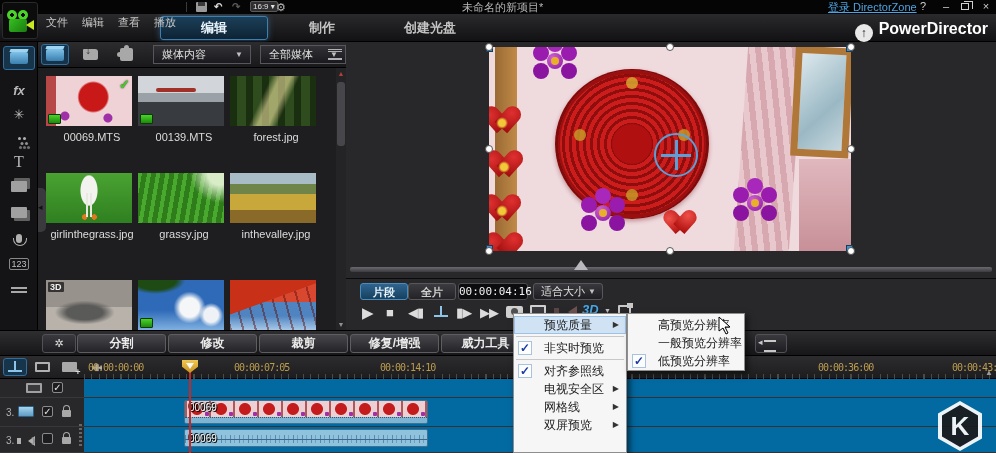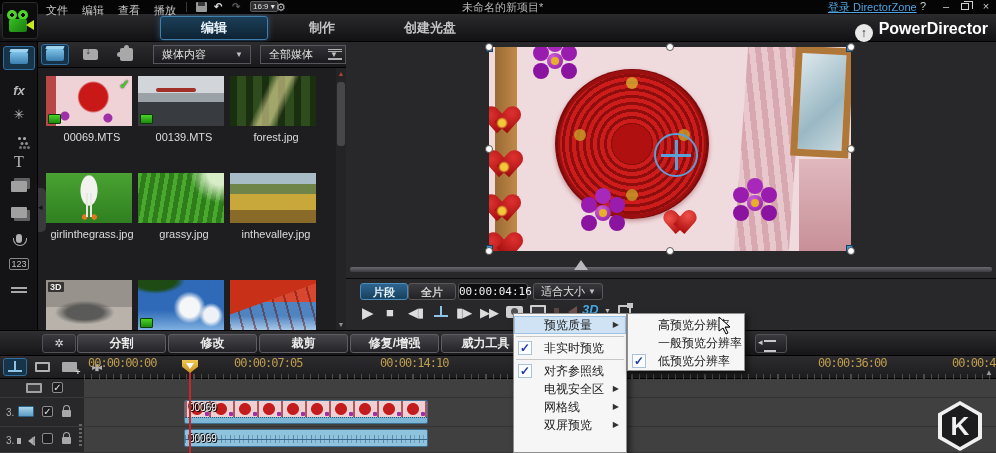--- a/index.html
+++ b/index.html
@@ -2,21 +2,21 @@
 <html><head>
 <meta charset="utf-8">
 <style>
   * { margin:0; padding:0; box-sizing:border-box; }
   html,body { background:#000; }
   body { font-family:"Liberation Sans", sans-serif; }
   #app { position:relative; width:996px; height:453px; background:#101012; overflow:hidden; color:#ccc; }
 
   
   .titlebar { position:absolute; left:0; top:0; width:996px; height:14px; background:#050505; z-index:5; }
-  .menu-item { position:absolute; top:0; height:14px; line-height:13px; font-size:11px; color:#c8c8c8; padding:4px 6px; cursor:default; }
+  .menu-item { position:absolute; top:0; height:14px; line-height:13px; font-size:11px; color:#c8c8c8; padding:16px 6px; cursor:default; }
   .qsep { position:absolute; top:2px; width:1px; height:10px; background:#3a3a3a; }
   .qicon { position:absolute; top:1px; color:#b0b0b0; font-size:10px; }
   .floppy { position:absolute; top:2px; width:11px; height:10px; background:#9a9a9a; border-radius:1px; }
   .floppy:before { content:""; position:absolute; left:2px; top:0; width:7px; height:4px; background:#3a3a3a; }
   .undo-g { color:#d8d8d8; font-weight:bold; }
   .redo-g { color:#5a5a5a; font-weight:bold; }
   .ratio-box { position:absolute; top:1px; height:11px; background:#2e2e30; border:1px solid #5a5a5a; border-radius:2px; font-size:8px; color:#e0e0e0; line-height:9px; padding:0 2px; }
   .gear { color:#b8b8b8; font-size:11px; }
   .proj-title { position:absolute; left:462px; top:0; font-size:11px; color:#b8b8b8; line-height:14px; }
   .login-link { position:absolute; left:828px; top:0; font-size:11px; color:#4ea3e0; text-decoration:underline; line-height:14px; }
@@ -156,26 +156,26 @@
   .tl-btn.sel { background:#16344a; border:1px solid #2f6e9e; }
   .tlb-ruler { width:14px; height:9px; border-bottom:2px solid #8ec4e8; position:relative; }
   .tlb-ruler:before { content:""; position:absolute; left:6px; top:-2px; width:2px; height:9px; background:#8ec4e8; }
   .tlb-mon { width:15px; height:10px; border:2px solid #b0b0b0; border-radius:1px; }
   .tlb-film { width:15px; height:10px; background:#a8a8a8; border-radius:1px; position:relative; }
   .tlb-film:after { content:"+"; position:absolute; right:-4px; bottom:-5px; color:#d8d8d8; font-size:9px; font-weight:bold; }
   .tlb-snap { color:#b0b0b0; font-size:9px; letter-spacing:-2px; }
   .ruler { position:absolute; left:84px; top:0; width:912px; height:23px;
            background:repeating-linear-gradient(90deg, #4e4a42 0 1px, rgba(0,0,0,0) 1px 7.3px);
            background-size:912px 5px; background-position:0 bottom; background-repeat:no-repeat; }
-  .stamp { position:absolute; top:0; font-size:12px; color:#bd9c4e; font-family:"DejaVu Sans Mono", monospace; letter-spacing:-1px; }
+  .stamp { position:absolute; top:6px; font-size:10px; color:#bd9c4e; font-family:"DejaVu Sans Mono", monospace; letter-spacing:-1px; }
   .ph-marker { position:absolute; top:4px; width:16px; height:13px; background:linear-gradient(180deg,#f0c850,#c89020); clip-path:polygon(0 0,100% 0,100% 52%,50% 100%,0 52%); z-index:8; }
   .ph-marker:before { content:""; position:absolute; left:4px; top:3px; width:0; height:0; border-left:4px solid transparent; border-right:4px solid transparent; border-top:6px solid #f8f8f8; }
   .playhead-line { position:absolute; width:2px; background:#c62828; z-index:7; }
   .track-head { position:absolute; left:0; width:84px; background:#28282a; border-bottom:1px solid #38383a; }
-  .track-lane { position:absolute; left:84px; width:912px; background:#404040; border-bottom:1px solid #333; }
+  .track-lane { position:absolute; left:84px; width:912px; background:#0369a1; border-bottom:1px solid #333; }
   .tnum { position:absolute; left:6px; font-size:10px; color:#b0b0b0; }
   .cb { position:absolute; width:11px; height:11px; background:#1c1c1e; border:1px solid #8a8a8a; border-radius:2px; color:#e0e0e0; font-size:10px; line-height:10px; text-align:center; }
   .lock { position:absolute; width:9px; height:7px; background:#a8a8a8; border-radius:1px; }
   .lock:before { content:""; position:absolute; left:1px; top:-5px; width:5px; height:5px; border:1.5px solid #a8a8a8; border-bottom:none; border-radius:4px 4px 0 0; }
   .th-mon { position:absolute; width:16px; height:10px; border:2px solid #a0a0a0; border-radius:1px; background:#3a3a3c; }
   .th-film { position:absolute; width:16px; height:11px; background:linear-gradient(180deg,#a8d4ec,#5e9cc4); border:1px solid #2e6388; border-radius:1px; }
   .th-spk { position:absolute; width:0; height:0; border-top:5px solid transparent; border-bottom:5px solid transparent; border-right:7px solid #b0b0b0; }
   .th-spk:before { content:""; position:absolute; left:-11px; top:-3px; width:4px; height:6px; background:#b0b0b0; }
   .th-spk:after { content:""; position:absolute; left:2px; top:-4px; width:3px; height:8px; border-right:2px solid #909090; border-radius:0 4px 4px 0; }
   .clip-video { position:absolute; left:100px; top:2px; width:244px; height:24px; border:1px solid #3e7294; border-radius:2px; overflow:hidden; }

